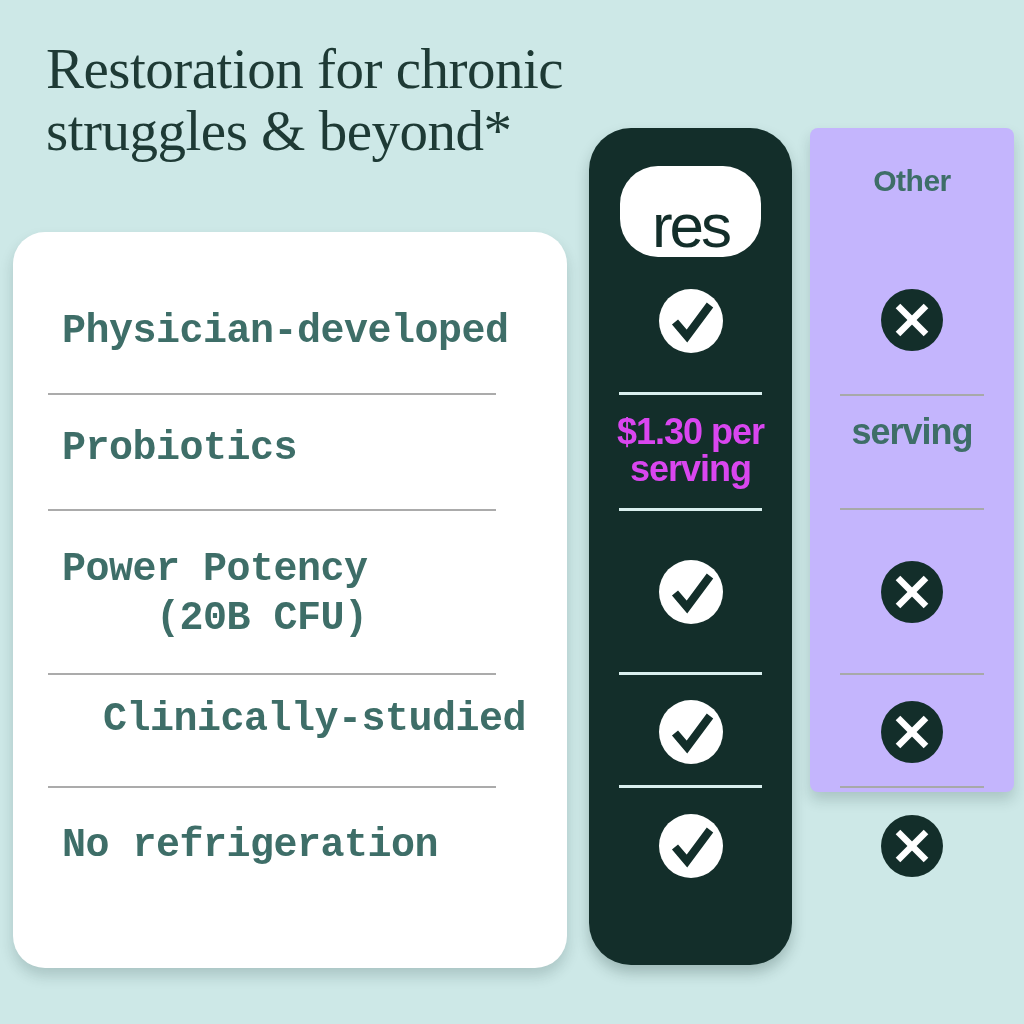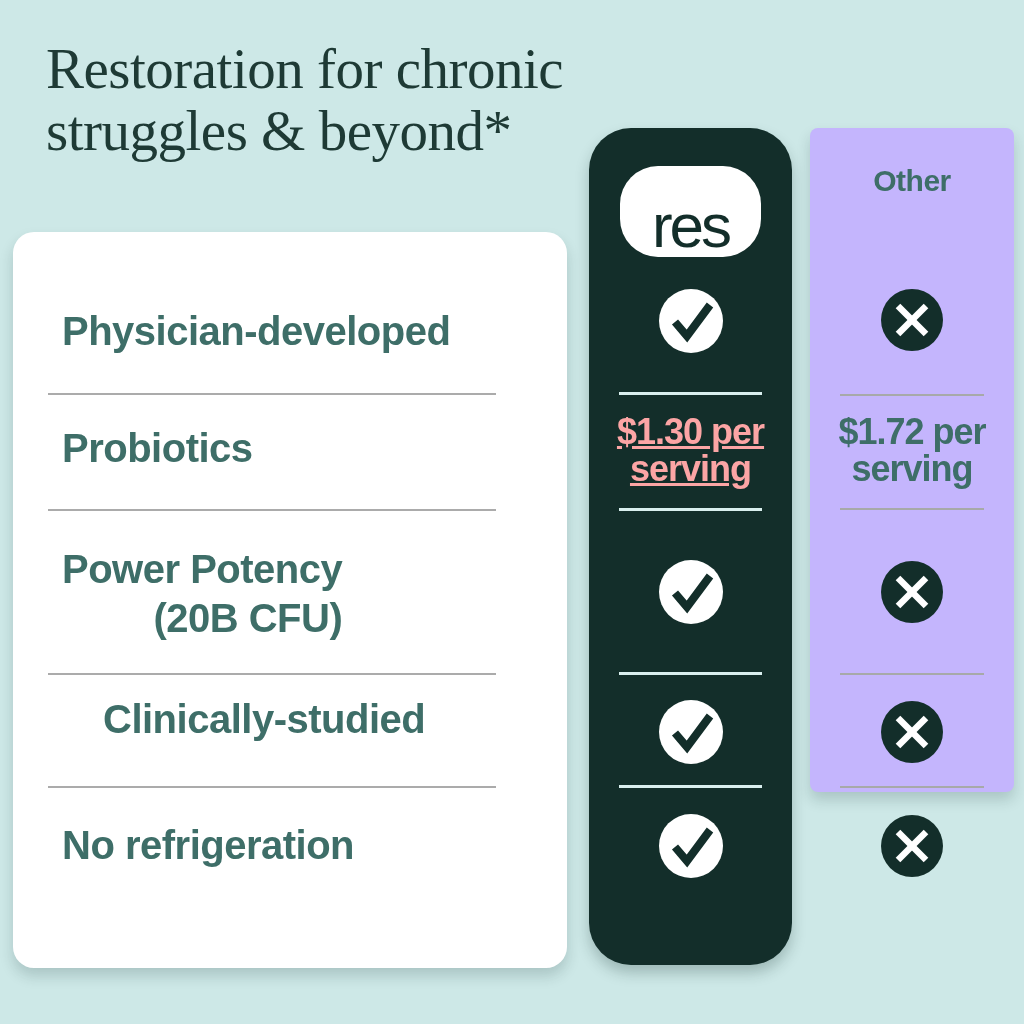--- a/index.html
+++ b/index.html
@@ -25,22 +25,23 @@
     color:#1e3a35;
   }
   .title .line{display:block;}
 
   
   .features-card{
     position:absolute;
     left:13px;top:232px;
     width:554px;height:736px;
     background:#ffffff;
-    border-radius:21px;
+    border-radius:32px;
     box-shadow:0 8px 14px rgba(18,46,42,0.18);
+    font-family:Liberation Mono, monospace;
   }
   .feature-label{
     position:absolute;
     left:49px;
     transform:translateY(-50%);
     color:#3e6e68;
     font-weight:700;
     font-size:40px;
     line-height:49px;
     letter-spacing:-0.5px;
@@ -97,21 +98,21 @@
   .price-block{
     position:absolute;
     top:285px;left:0;right:0;
     text-align:center;
     font-weight:700;
     font-size:36px;
     line-height:37px;
     letter-spacing:-1px;
   }
   .price-block span{display:block;}
-  .price-dark{color:#fca5a5;text-decoration:underline;}
+  .price-dark{color:#d946ef;}
   .price-light{color:#3e6e68;}
 
   
   .other-column{
     position:absolute;
     left:810px;top:128px;
     width:204px;height:664px;
     background:#c4b5fd;
     border-radius:8px;
     box-shadow:0 8px 14px rgba(18,46,42,0.18);
@@ -217,21 +218,20 @@
       <svg width="62" height="62" viewBox="0 0 62 62">
           <circle cx="31" cy="31" r="31" fill="#132e2a"></circle>
           <line x1="17" y1="17" x2="45" y2="45" stroke="#ffffff" stroke-width="6.5"></line>
           <line x1="45" y1="17" x2="17" y2="45" stroke="#ffffff" stroke-width="6.5"></line>
         </svg>
     </div>
 
     <div class="light-divider ld1"></div>
 
     <div class="price-block price-light">
-      <span>$1.72 per</span>
       <span>serving</span>
     </div>
 
     <div class="light-divider ld2"></div>
 
     <div class="icon-slot cross-slot xr2">
       <svg width="62" height="62" viewBox="0 0 62 62">
           <circle cx="31" cy="31" r="31" fill="#132e2a"></circle>
           <line x1="17" y1="17" x2="45" y2="45" stroke="#ffffff" stroke-width="6.5"></line>
           <line x1="45" y1="17" x2="17" y2="45" stroke="#ffffff" stroke-width="6.5"></line>

